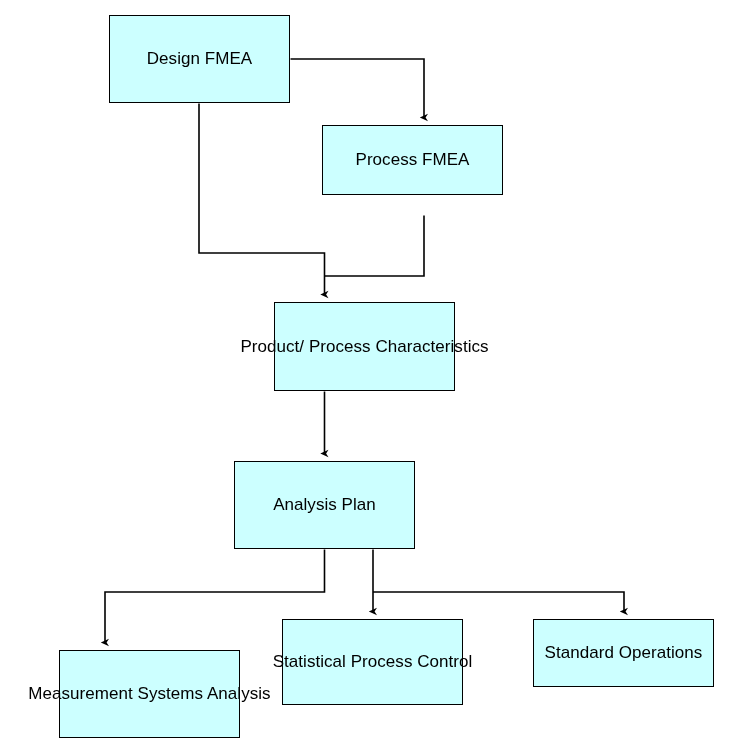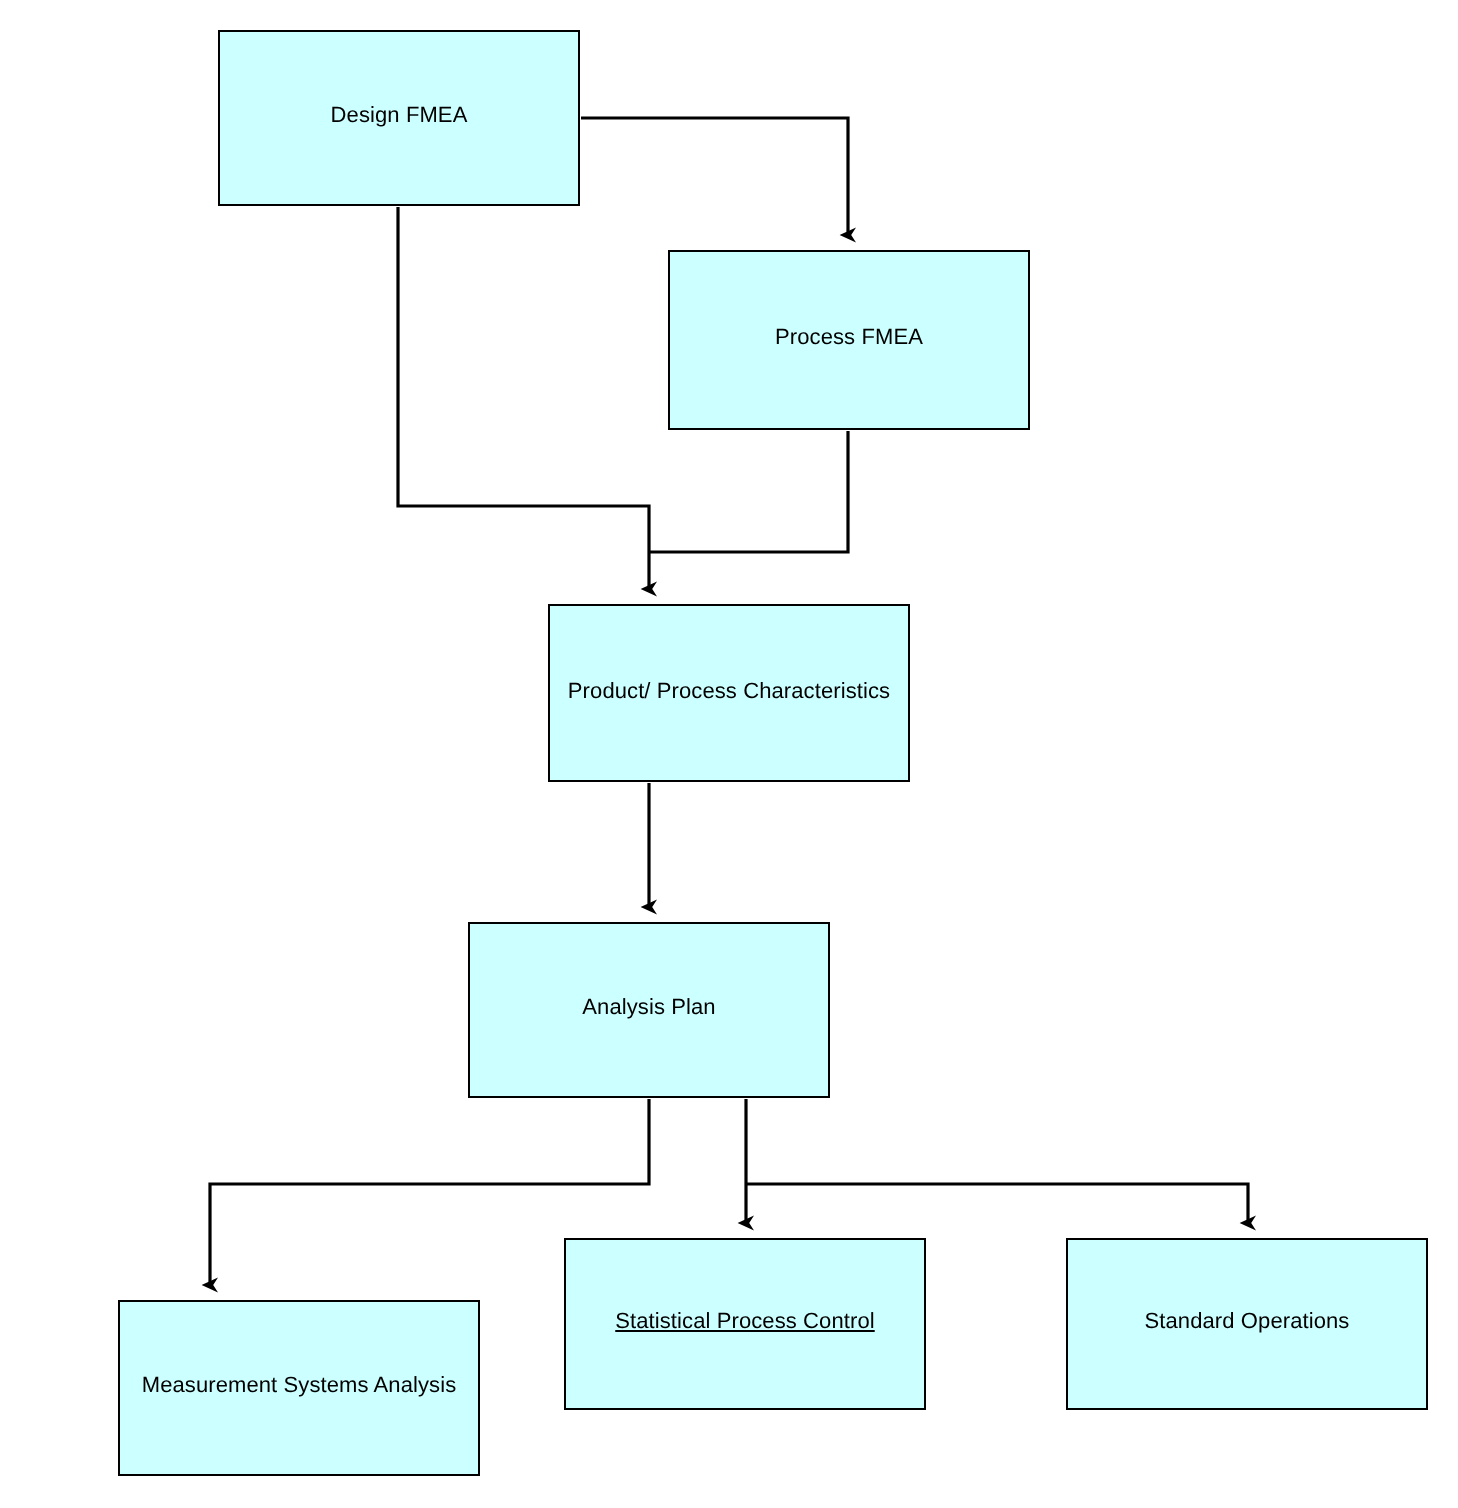--- a/index.html
+++ b/index.html
@@ -31,21 +31,21 @@
     position: absolute;
     box-sizing: border-box;
     background: #ccffff;
     border: 1.6px solid #000000;
     display: flex;
     align-items: center;
     justify-content: center;
     text-align: center;
     color: #000000;
     font-family: "Liberation Sans", sans-serif;
-    font-size: 11px;
+    font-size: 17px;
     line-height: 1.25;
     letter-spacing: 0.05px;
     padding: 0 23px;
   }
   .node-label {
     display: block;
     white-space: nowrap;
   }
 </style>
 </head>
@@ -72,37 +72,37 @@
 
     <path d="M 373 549.5 L 373 611.5" fill="none" stroke="#000000" stroke-width="1.6" marker-end="url(#arrowhead)"></path>
 
     <path d="M 373 592 L 624 592 L 624 611.5" fill="none" stroke="#000000" stroke-width="1.6" marker-end="url(#arrowhead)"></path>
   </svg>
 
   <div class="node" style="left:109px; top:15px; width:181px; height:88px;">
     <span class="node-label">Design FMEA</span>
   </div>
 
-  <div class="node" style="left:334px; top:125px; width:181px; height:90px;align-items:center;">
+  <div class="node" style="left:322px; top:125px; width:181px; height:70px;align-items:center;">
     <span class="node-label">Process FMEA</span>
   </div>
 
   <div class="node" style="left:234px; top:302px; width:181px; height:89px;margin-left:40px;">
     <span class="node-label">Product/ Process Characteristics</span>
   </div>
 
   <div class="node" style="left:234px; top:461px; width:181px; height:88px;">
     <span class="node-label">Analysis Plan</span>
   </div>
 
   <div class="node" style="left:15px; top:650px; width:181px; height:88px;margin-left:44px;">
     <span class="node-label">Measurement Systems Analysis</span>
   </div>
 
-  <div class="node" style="left:282px; top:619px; width:181px; height:86px;text-decoration:underline;">
+  <div class="node" style="left:282px; top:619px; width:181px; height:86px;">
     <span class="node-label">Statistical Process Control</span>
   </div>
 
-  <div class="node" style="left:533px; top:619px; width:181px; height:86px;">
+  <div class="node" style="left:533px; top:619px; width:181px; height:68px;">
     <span class="node-label">Standard Operations</span>
   </div>
 
 </div>
 
 </body></html>

